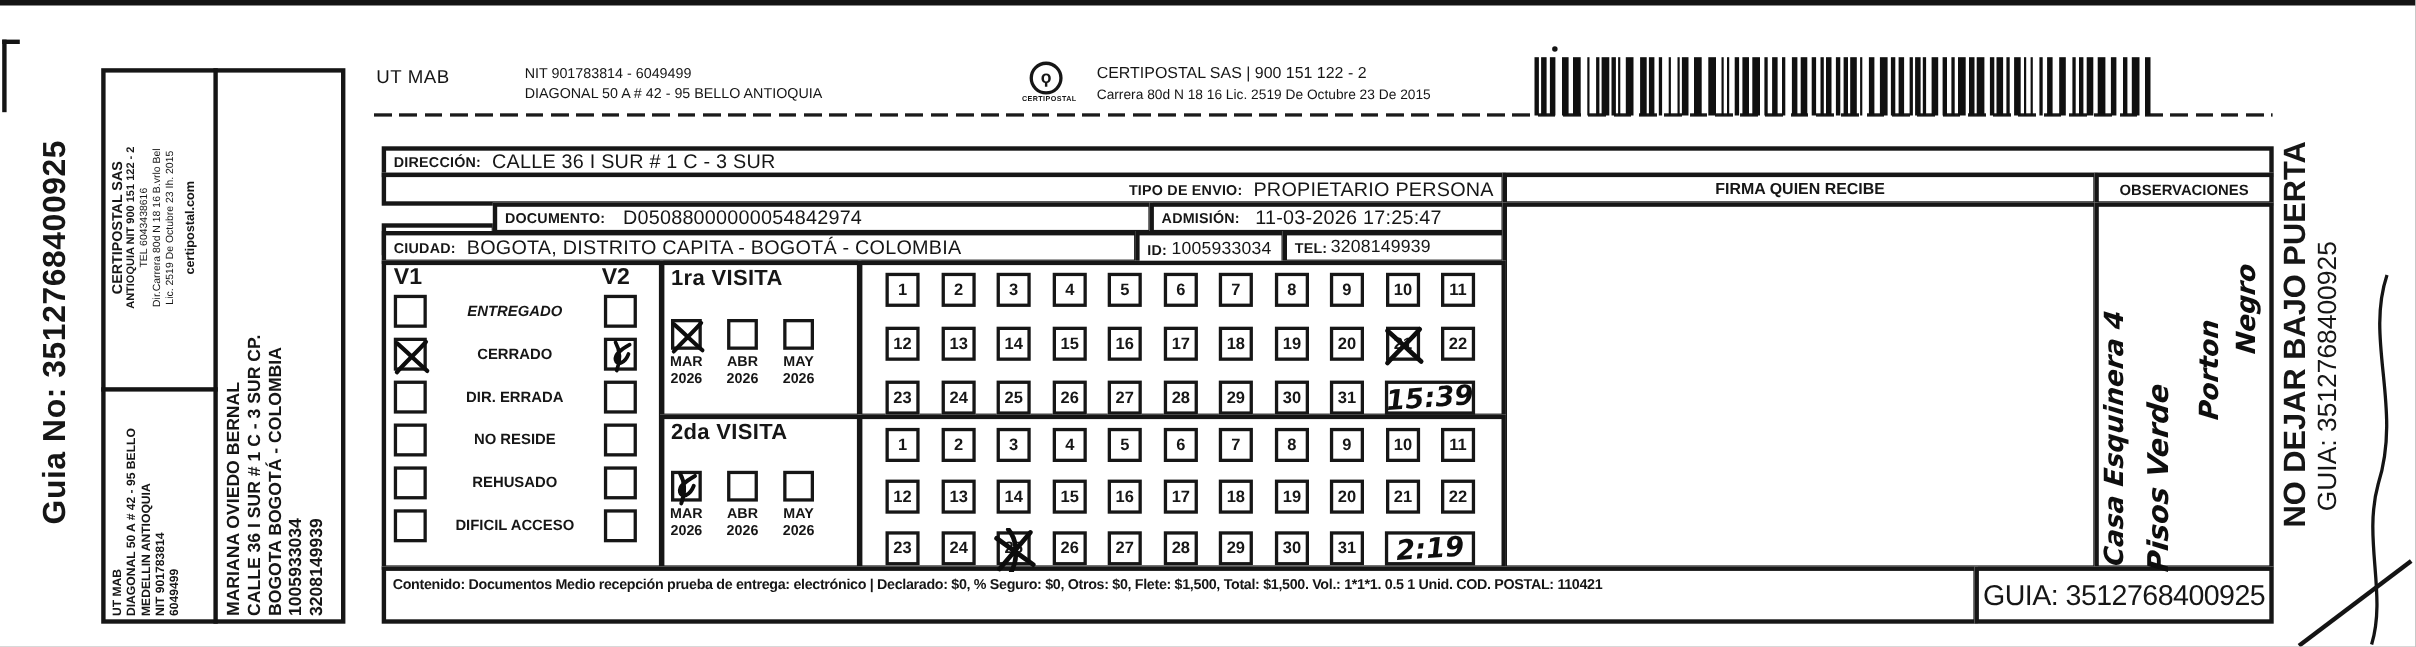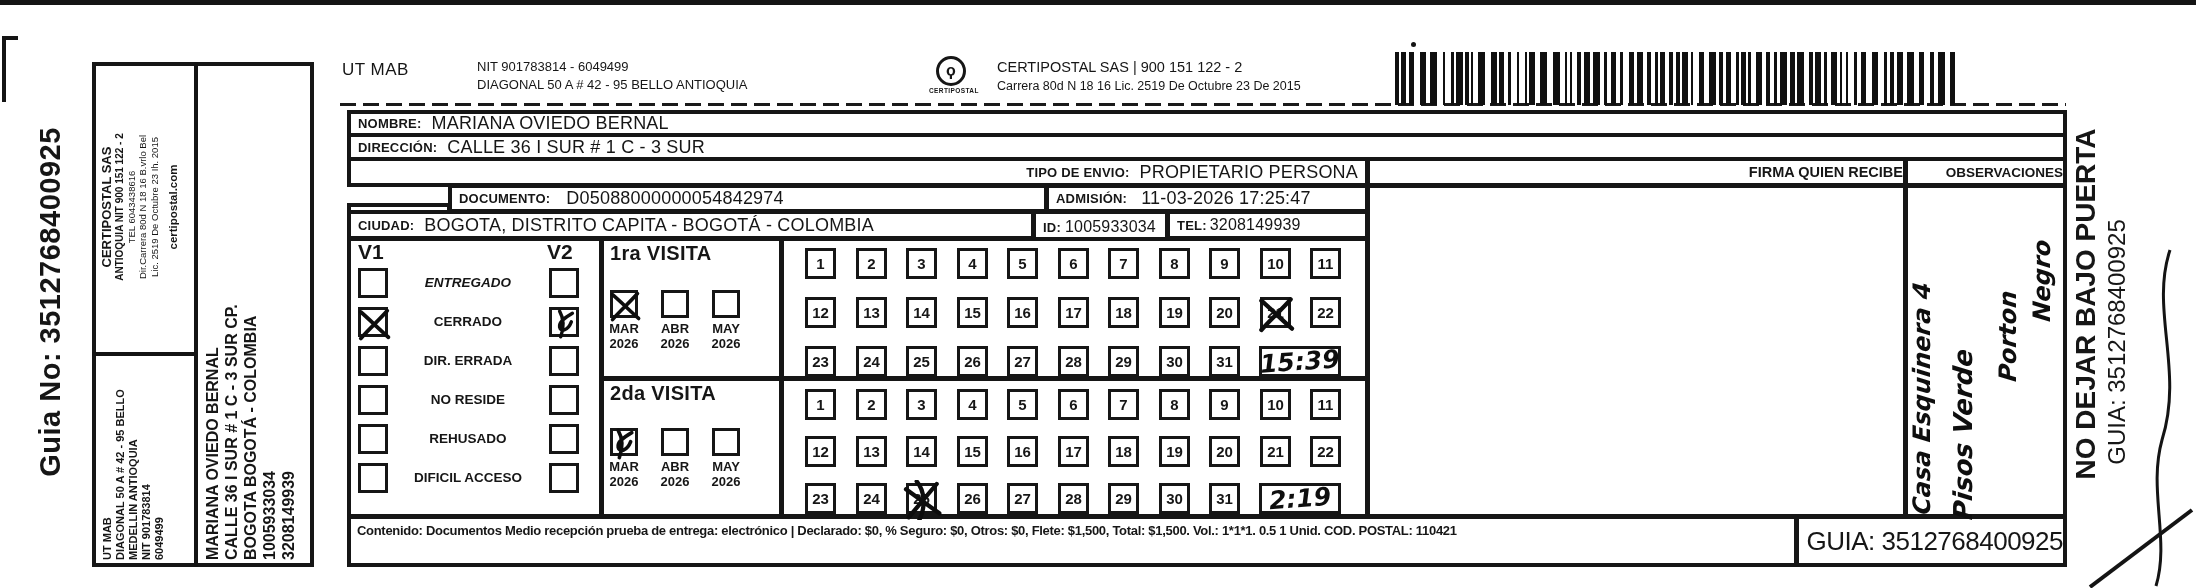--- a/index.html
+++ b/index.html
@@ -12,21 +12,21 @@
   .row-cell{display:flex;align-items:center;gap:10px;padding:0 7px;white-space:nowrap;overflow:hidden;}
   .flbl{font-weight:bold;font-size:13px;letter-spacing:.2px;flex:none;}
   .fval{font-size:18px;letter-spacing:.2px;}
   .vtext{position:absolute;transform:rotate(-90deg);transform-origin:0 0;white-space:nowrap;}
   .hw{font-family:"DejaVu Sans",sans-serif;font-style:italic;font-weight:bold;color:#0e0e0e;}
   .cb{position:absolute;width:30px;height:30px;border:3.5px solid #161616;box-sizing:border-box;background:#fff;}
   .daycell{position:absolute;width:31px;height:31px;border:3px solid #161616;box-sizing:border-box;
            font-weight:bold;font-size:15px;display:flex;align-items:center;justify-content:center;background:#fff;}
   .handmark{position:absolute;fill:none;stroke:#0d0d0d;stroke-width:3.2;stroke-linecap:round;}
   .stk-line{line-height:1.18;}
-  .center{display:flex;align-items:center;justify-content:flex-end;}
+  .center{display:flex;align-items:center;justify-content:center;}
   .artifact{position:absolute;background:#141414;}
   .dashedline{position:absolute;height:3px;background:repeating-linear-gradient(90deg,#1a1a1a 0 16px,#ffffff 16px 23px);}
   .logo-circle{width:30px;height:30px;border:3px solid #161616;border-radius:50%;display:flex;align-items:center;justify-content:center;
                font-weight:bold;font-size:16px;box-sizing:border-box;}
   .logo-caption{font-size:6.5px;font-weight:bold;letter-spacing:.4px;margin-top:1px;text-align:center;}
 </style>
 </head>
 <body>
 
 <div id="canvas">
@@ -151,24 +151,20 @@
       <div style="position:absolute;left:489px;top:0;width:3px;height:53px;background:#101010"></div>
       <div style="position:absolute;left:495px;top:0;width:4px;height:53px;background:#101010"></div>
       <div style="position:absolute;left:502px;top:0;width:6px;height:53px;background:#101010"></div>
       <div style="position:absolute;left:512px;top:0;width:7px;height:53px;background:#101010"></div>
       <div style="position:absolute;left:524px;top:0;width:5px;height:53px;background:#101010"></div>
       <div style="position:absolute;left:535px;top:0;width:4px;height:53px;background:#101010"></div>
       <div style="position:absolute;left:543px;top:0;width:7px;height:53px;background:#101010"></div>
       <div style="position:absolute;left:555px;top:0;width:5px;height:53px;background:#101010"></div>
     </div>
 
-  <div class="cell row-cell" style="left:347px;top:110px;width:1720px;height:27px;">
-    <span class="flbl">NOMBRE:</span>
-    <span class="fval">MARIANA OVIEDO BERNAL</span>
-  </div>
   <div class="cell row-cell" style="left:347px;top:133px;width:1720px;height:28px;">
     <span class="flbl">DIRECCIÓN:</span>
     <span class="fval">CALLE 36 I SUR # 1 C - 3 SUR</span>
   </div>
   <div class="cell row-cell" style="left:347px;top:157px;width:1022px;height:30px;justify-content:flex-end;">
     <span class="flbl">TIPO DE ENVIO:</span>
     <span class="fval">PROPIETARIO PERSONA</span>
   </div>
   <div class="cell center" style="left:1366px;top:157px;width:541px;height:30px;">
     <span style="font-size:14.5px;font-weight:bold;">FIRMA QUIEN RECIBE</span>

